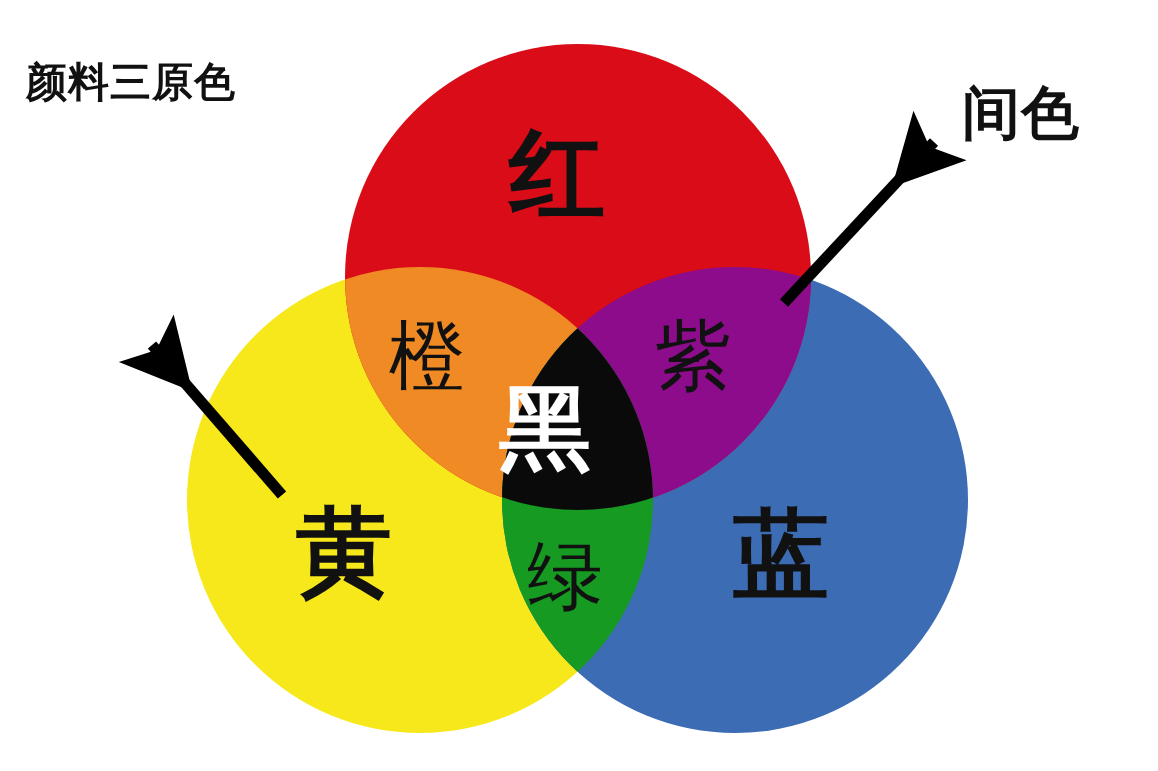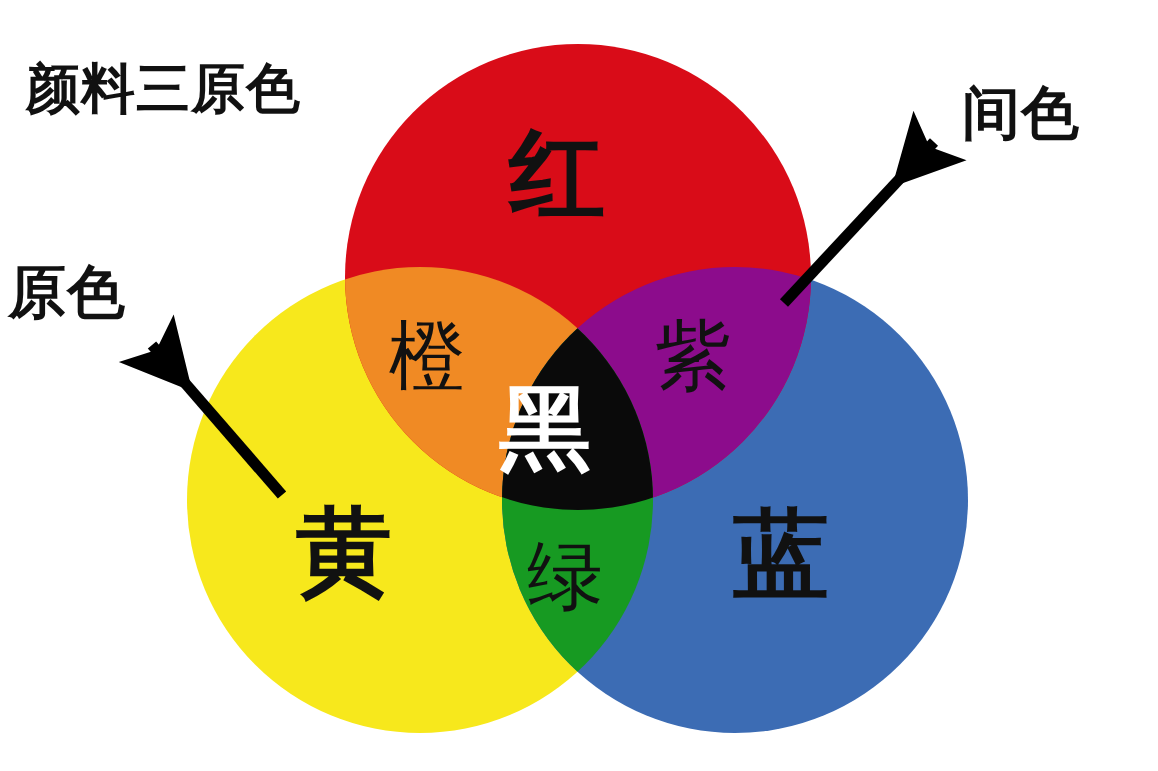--- a/index.html
+++ b/index.html
@@ -27,21 +27,21 @@
     display: block;
   }
   .label {
     position: absolute;
     color: #111111;
     white-space: nowrap;
     line-height: 1;
     font-family: "DejaVu Sans", "Liberation Sans", sans-serif;
   }
   .heading {
-    font-size: 54px;
+    font-size: 41px;
     font-weight: 700;
     letter-spacing: 1px;
   }
   .callout {
     font-size: 58px;
     font-weight: 700;
     letter-spacing: 1px;
   }
   .primary-name {
     font-size: 96px;
@@ -111,21 +111,20 @@
         <circle id="overlap-black" cx="735" cy="500" r="233" fill="#0A0A0A"></circle>
       </g>
     </g>
 
     <line id="arrow-primary" x1="282" y1="495" x2="152" y2="345" stroke="#000000" stroke-width="11" marker-end="url(#arrowhead-ul)"></line>
     <line id="arrow-secondary" x1="784" y1="303" x2="934" y2="142" stroke="#000000" stroke-width="11" marker-end="url(#arrowhead-ur)"></line>
   </svg>
 
   <div class="label heading" id="title-main">颜料三原色</div>
 
-  <div class="label callout" id="label-primary">原色</div>
 
   <div class="label callout" id="label-secondary">间色</div>
 
   <div class="label primary-name" id="name-red">红</div>
 
   <div class="label primary-name" id="name-yellow">黄</div>
 
   <div class="label primary-name" id="name-blue">蓝</div>
 
   <div class="label secondary-name" id="name-orange">橙</div>

